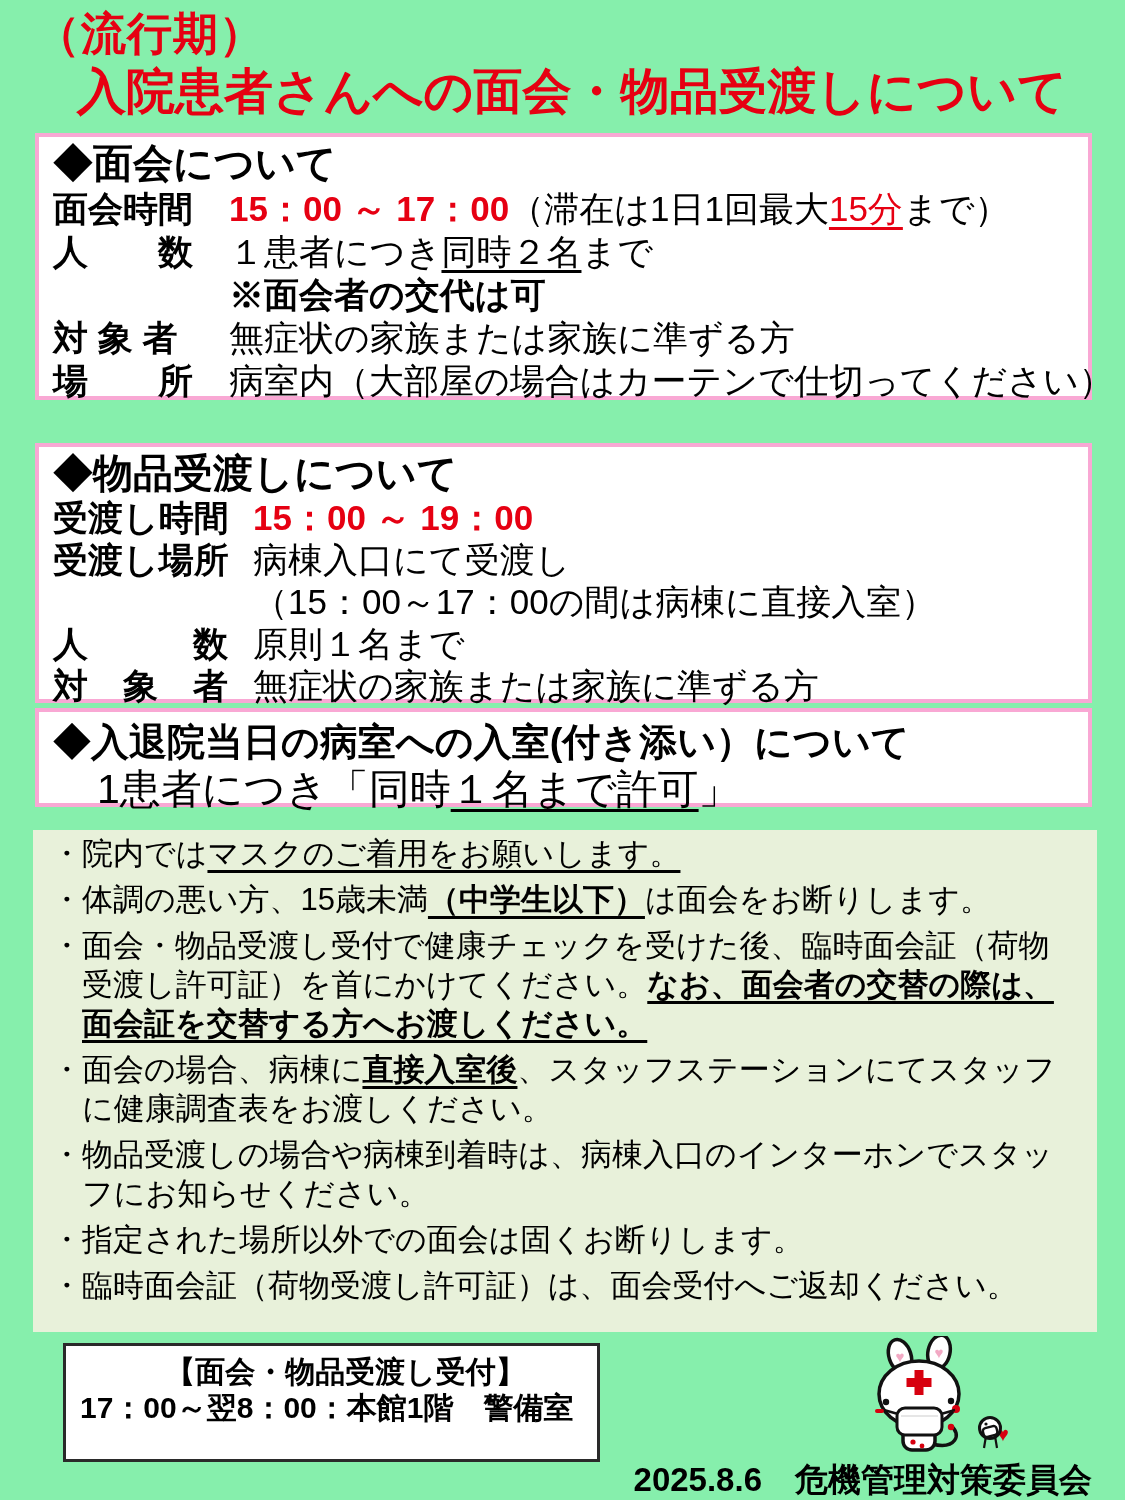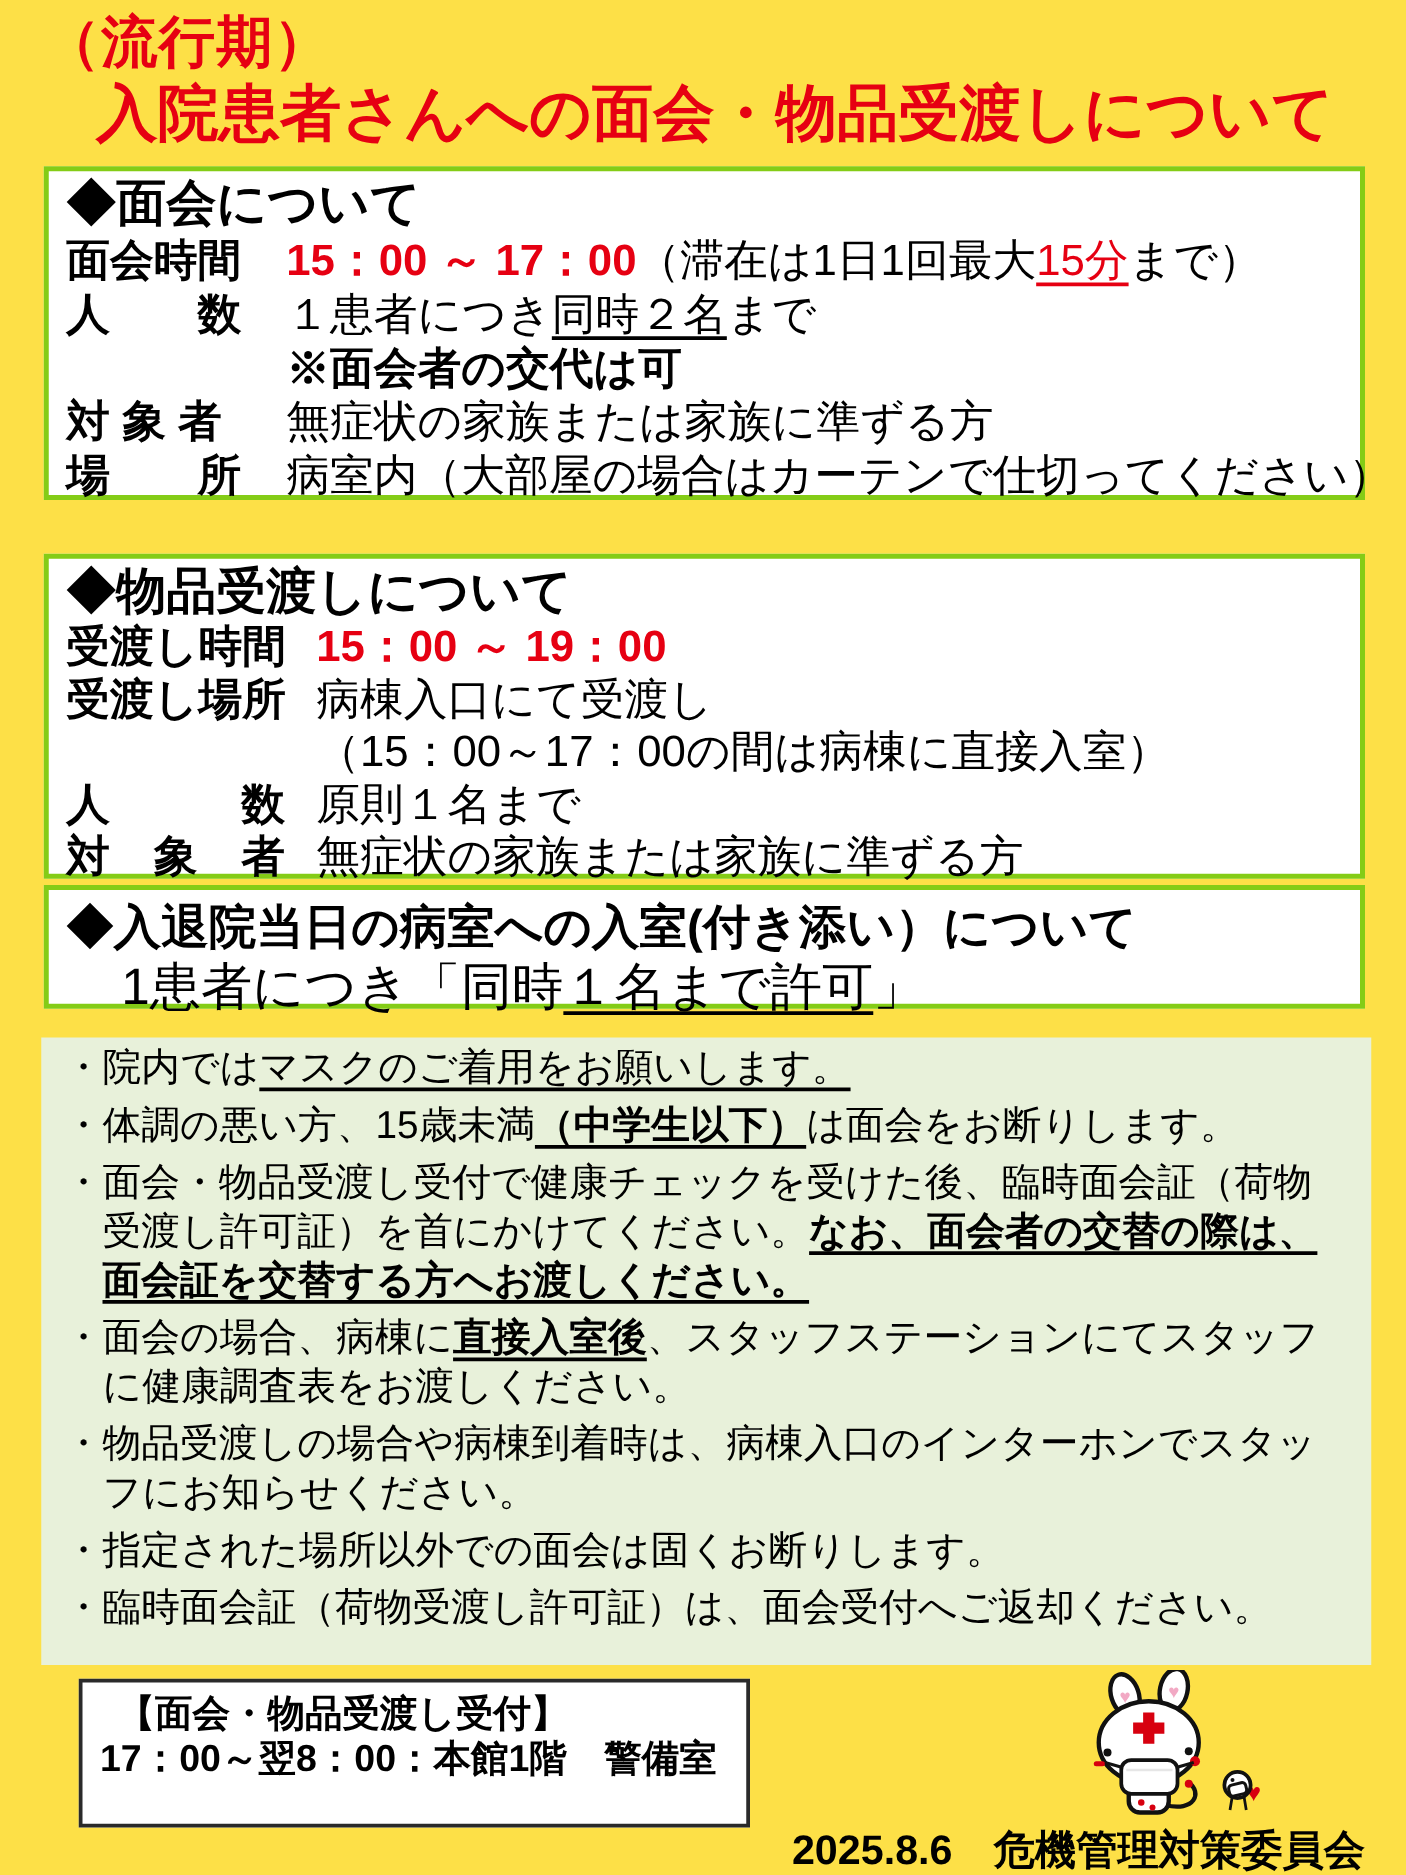--- a/index.html
+++ b/index.html
@@ -1,26 +1,26 @@
 <!DOCTYPE html>
 <html><head>
 <meta charset="utf-8">
 <style>
   * { margin:0; padding:0; box-sizing:border-box; }
   html,body { background:#ffffff; }
   .page {
     position:relative; width:1125px; height:1500px; overflow:hidden;
-    background:#fde047; font-family:"Liberation Sans", sans-serif; color:#000;
+    background:#86efac; font-family:"Liberation Sans", sans-serif; color:#000;
   }
   
   .main-title { position:absolute; left:35px; top:6px; color:#e60012; font-weight:bold; }
   .main-title .line1 { font-size:45px; line-height:55px; letter-spacing:1px; }
   .main-title .line2 { font-size:49px; line-height:60px; padding-left:42px; letter-spacing:0px; white-space:nowrap;text-align:right; }
   
-  .info-box { position:absolute; left:35px; width:1057px; border:4px solid #84cc16; background:#fff; padding:2px 12px 2px 14px; }
+  .info-box { position:absolute; left:35px; width:1057px; border:4px solid #f9a8d4; background:#fff; padding:2px 12px 2px 14px; }
   .box-visit    { top:133px; height:267px; }
   .box-handover { top:443px; height:260px; }
   .box-admission{ top:708px; height:99px; padding-top:6px; }
   .box-heading { font-size:40px; font-weight:bold; line-height:48px; letter-spacing:0px; white-space:nowrap; }
   .box-admission .box-heading { font-size:38px; line-height:48px; }
   .info-row { display:flex; font-size:35px; line-height:43px; white-space:nowrap; }
   .box-handover .info-row { line-height:42px; }
   .info-row .lbl { flex:0 0 176px; font-weight:bold; }
   .box-handover .info-row .lbl { flex:0 0 200px; }
   .info-row .val {}
@@ -37,21 +37,21 @@
     background:#e8f1da; padding:4px 18px 0 18px;
   }
   .request-panel .box-heading { font-size:38px; line-height:52px; }
   .bullet { font-size:31px; line-height:39px; padding-left:31px; text-indent:-31px; margin-bottom:7px; letter-spacing:0px; }
   
   .reception-box {
     position:absolute; left:63px; top:1343px; width:537px; height:119px;
     border:3px solid #2a2a2a; background:#fff; padding:8px 0 0 14px;
     font-size:30px; line-height:36px; font-weight:600; white-space:nowrap;
   }
-  .reception-box .rc-heading { padding-left:14px; }
+  .reception-box .rc-heading { padding-left:14px;text-align:center; }
   
   .footer-credit { position:absolute; right:33px; top:1458px; font-size:33px; font-weight:600; white-space:nowrap; }
   .mascot-wrap { position:absolute; left:858px; top:1336px; width:170px; height:118px; }
 </style>
 </head>
 <body>
 
 <div class="page">
 
   <div class="main-title">

